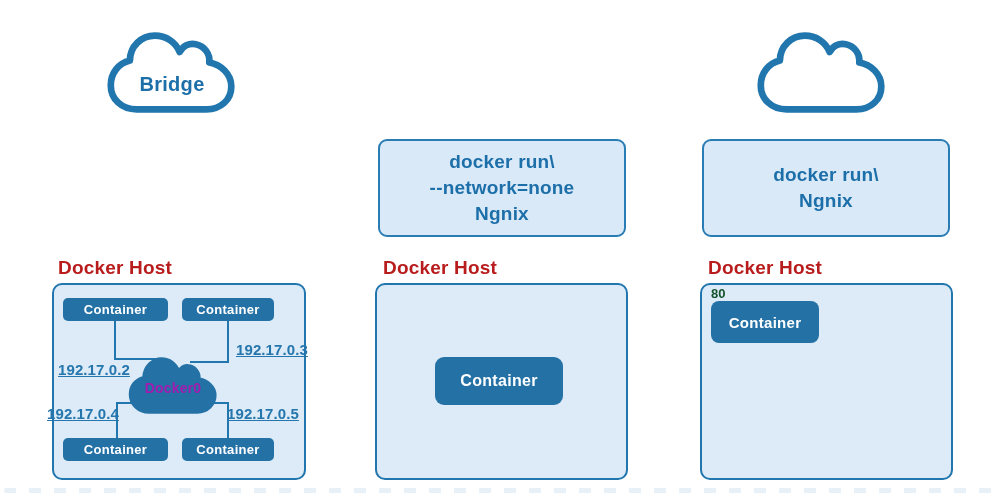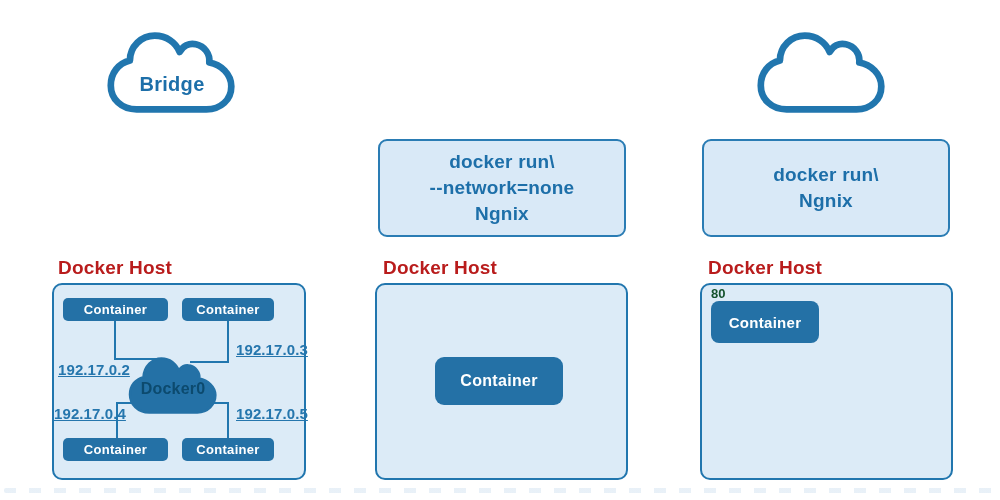--- a/index.html
+++ b/index.html
@@ -34,21 +34,21 @@
     position:absolute;background:#2471a6;border-radius:5px;z-index:2;
     display:flex;align-items:center;justify-content:center;
     color:#ffffff;font-weight:700;letter-spacing:.3px;
   }
   .cont-sm{font-size:13px;}
   .cont-md{font-size:15px;}
   .cont-lg{font-size:16px;}
   
   .connector-svg{position:absolute;left:0;top:0;width:1000px;height:500px;z-index:1;pointer-events:none;}
   .docker0{z-index:3;}
-  .docker0 .cloud-label{top:24px;font-size:16px;color:#0c4a6e;letter-spacing:.2px;}
+  .docker0 .cloud-label{top:24px;font-size:14px;color:#a21caf;letter-spacing:.2px;}
   .ip-label{
     position:absolute;z-index:2;font-size:15px;font-weight:700;color:#2576ad;letter-spacing:.1px;text-decoration:underline;
   }
   .port-label{
     position:absolute;z-index:2;font-size:13px;font-weight:700;color:#14532d;text-align:left;
   }
   
   .bottom-dashes{
     position:absolute;left:4px;top:488px;width:992px;height:5px;border-radius:2px;
     background:repeating-linear-gradient(90deg,#e3edf6 0 12px,transparent 12px 25px);
@@ -94,22 +94,22 @@
 
   <div class="cloud docker0" style="left:127px;top:356px;width:92px;height:59px">
     <svg viewBox="0 0 140 92">
       <path d="M 33,88 C 15,88 3,75 3,60 C 3,46 12,36 24,33 C 25,16 38,4 52,4 C 65,4 75,12 79,23 C 82,17 89,13 96,15 C 105,17 112,26 111,35 C 124,38 136,48 136,61 C 136,76 124,88 108,88 L 33,88 Z" fill="#2471a6" stroke="#2471a6" stroke-width="4" stroke-linejoin="round"></path>
     </svg>
     <div class="cloud-label">Docker0</div>
   </div>
 
   <div class="ip-label" style="left:58px;top:361px">192.17.0.2</div>
   <div class="ip-label" style="left:236px;top:341px">192.17.0.3</div>
-  <div class="ip-label" style="left:54px;top:405px">192.17.0.4</div>
-  <div class="ip-label" style="left:236px;top:405px">192.17.0.5</div>
+  <div class="ip-label" style="left:47px;top:405px">192.17.0.4</div>
+  <div class="ip-label" style="left:227px;top:405px">192.17.0.5</div>
 
 
   <div class="cmd-box" style="left:378px;top:139px;width:244px;height:94px">
     <span class="line">docker run\</span>
     <span class="line">--network=none</span>
     <span class="line">Ngnix</span>
   </div>
 
   <div class="host-title" style="left:383px;top:257px">Docker Host</div>
 

